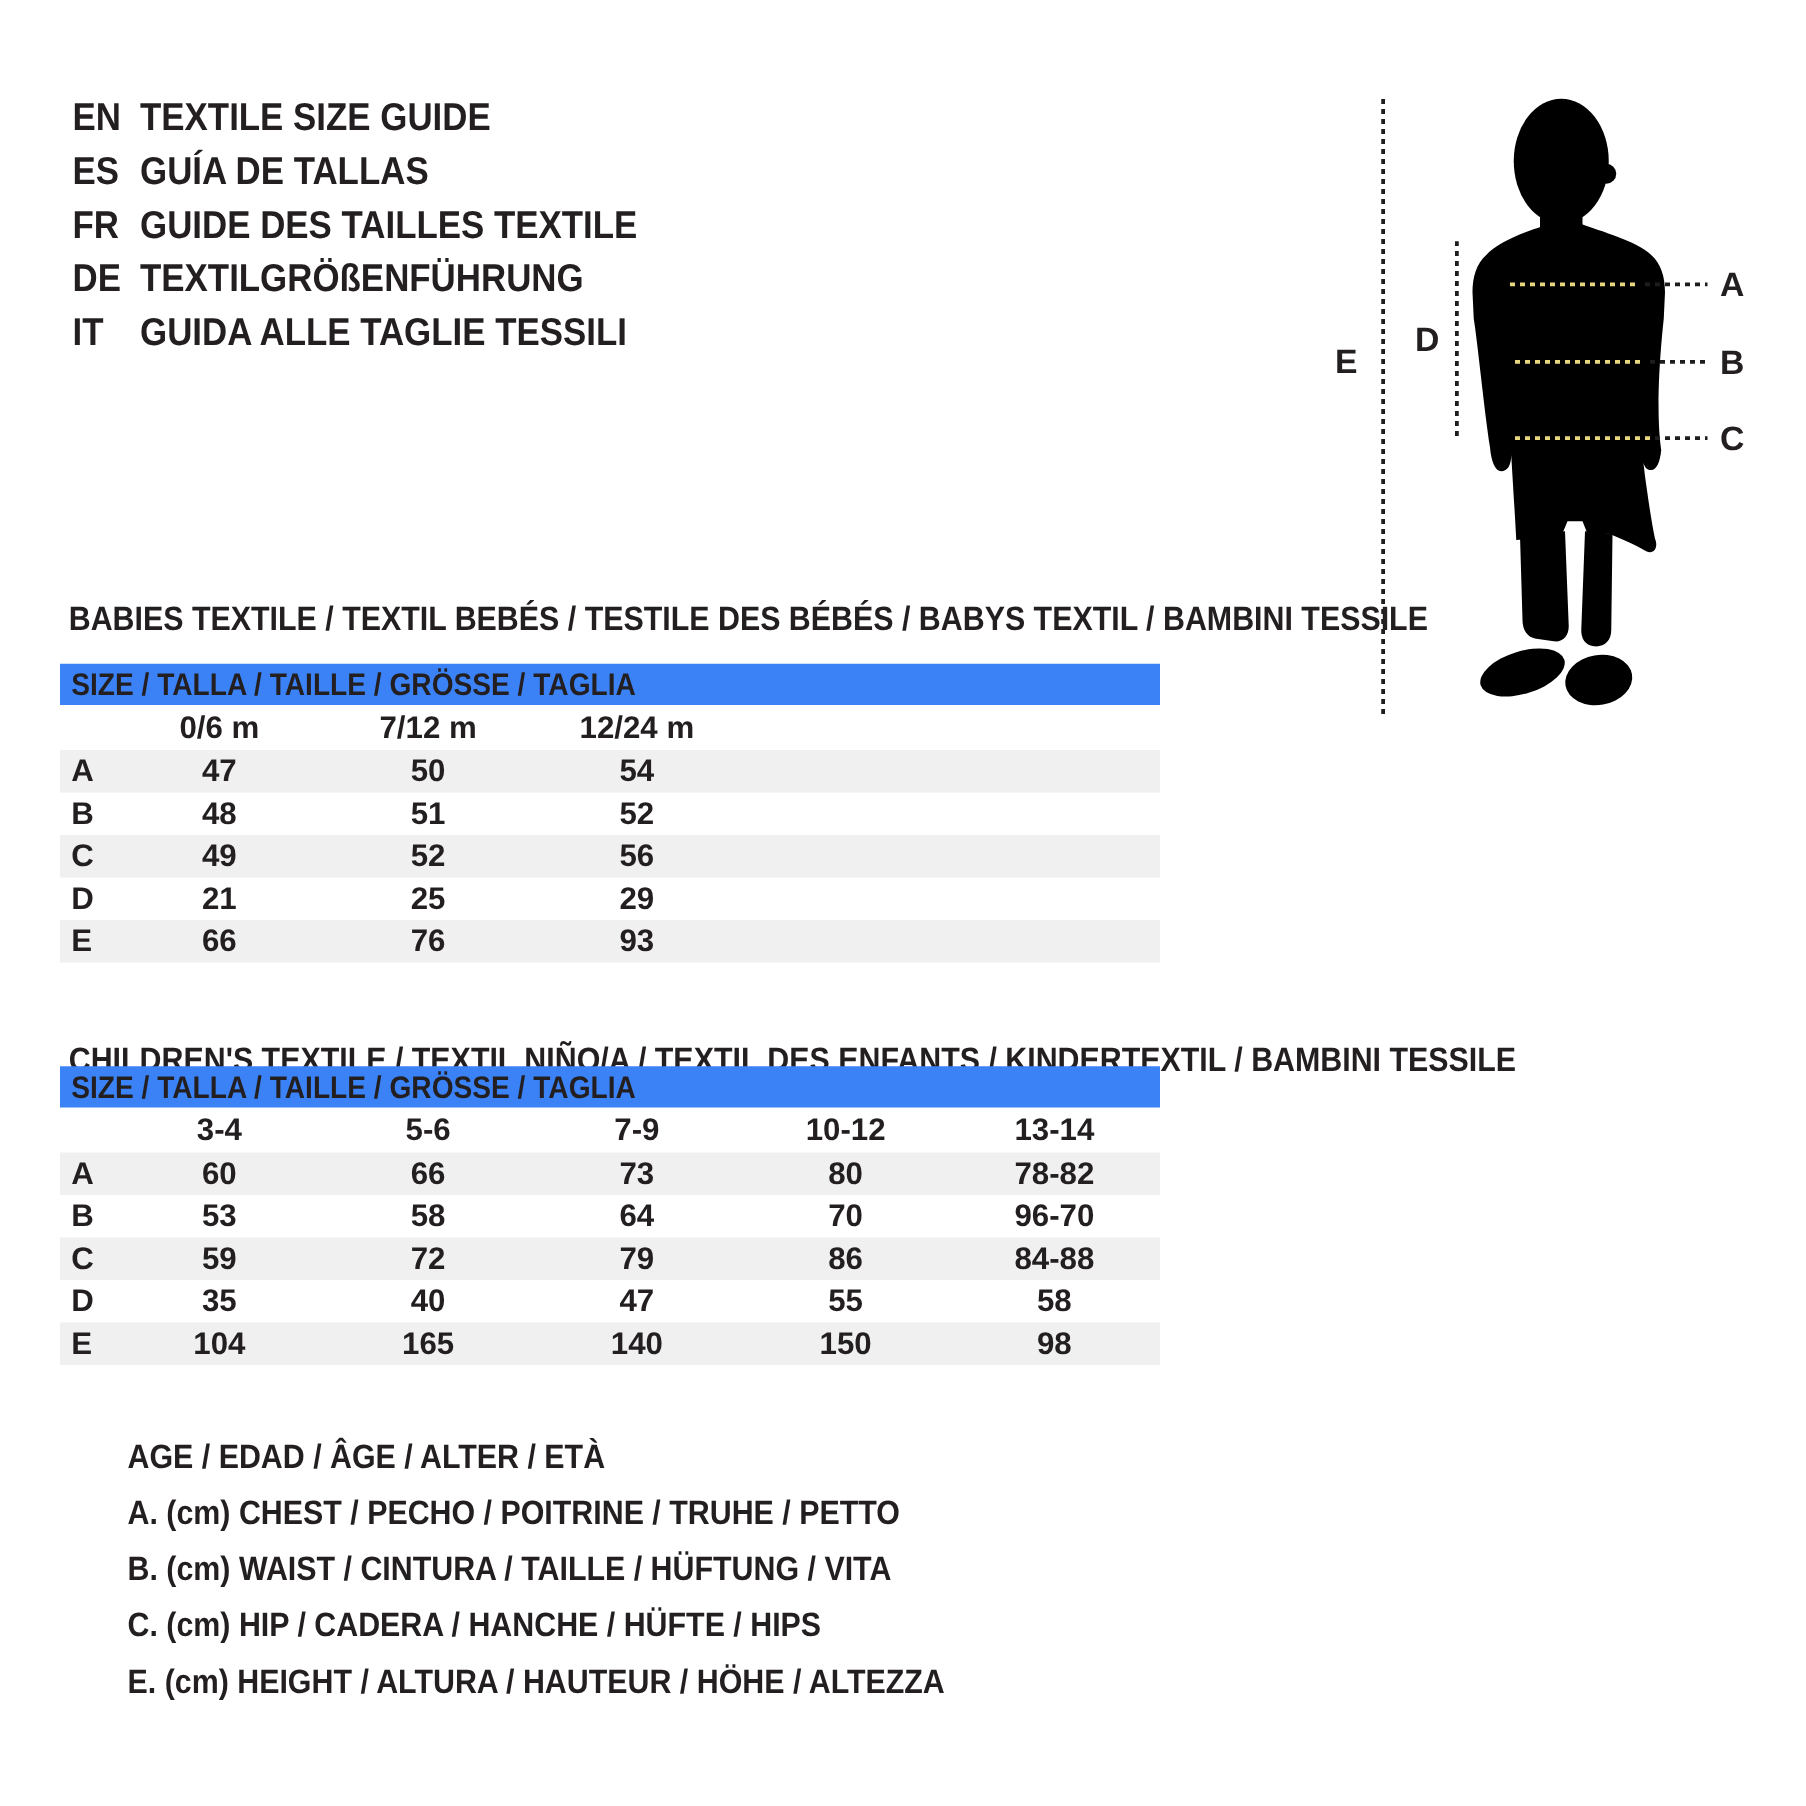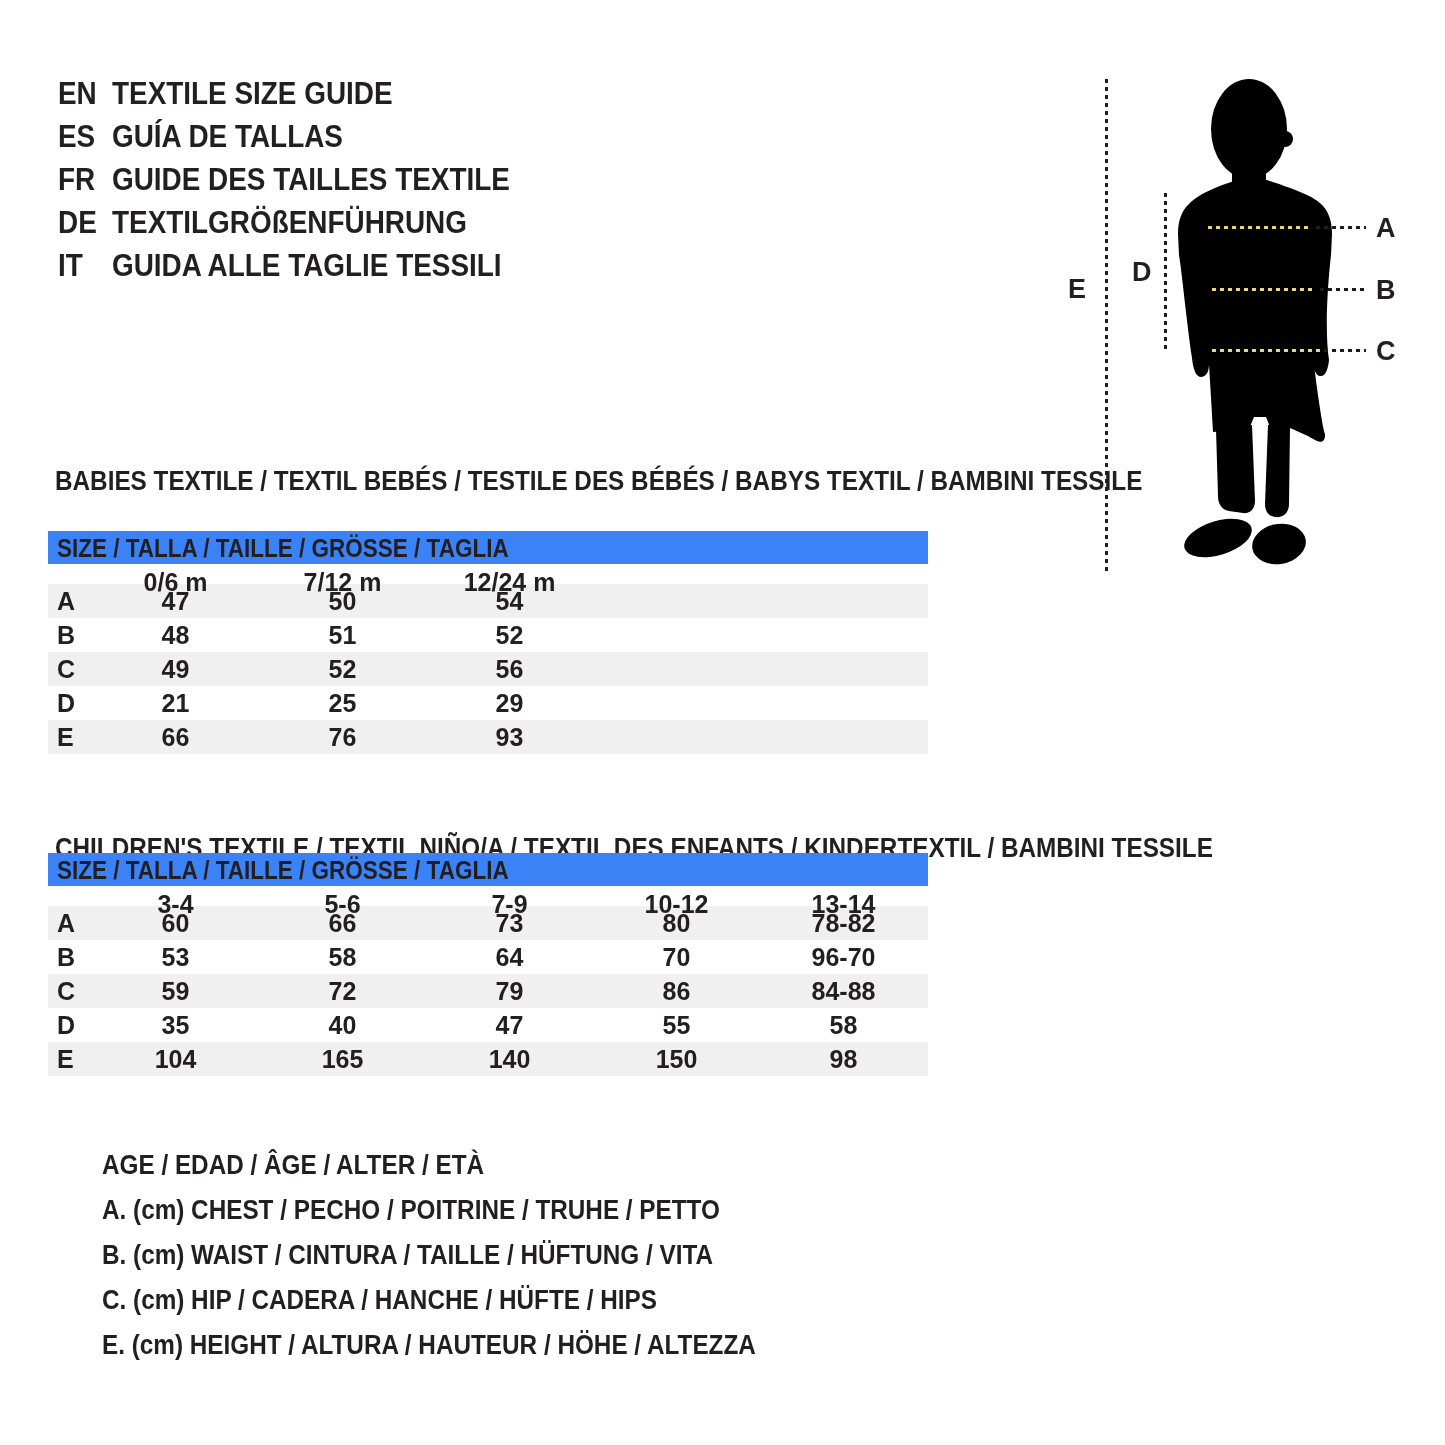--- a/index.html
+++ b/index.html
@@ -16,21 +16,21 @@
   .lang-code{display:inline-block;width:60px;}
   
   .section-title{font-size:27px;white-space:nowrap;}
 
   
   .sizetable{width:880px;}
   .size-band{background:#3b82f6;height:33px;line-height:34px;font-size:25px;padding-left:9px;}
   .trow{display:grid;height:34px;line-height:34px;font-size:25px;}
   .cols3{grid-template-columns:44px 167px 167px 167px 1fr;}
   .cols5{grid-template-columns:44px 167px 167px 167px 167px 167px 1fr;}
-  .trow.colhead{height:20px;line-height:36px;}
+  .trow.colhead{height:36px;line-height:36px;}
   .trow .cell{text-align:center;}
   .trow .rlabel{text-align:left;padding-left:9px;}
   .trow.alt{background:#f0f0f0;}
 
   
   .legend-line{height:45px;line-height:45px;font-size:27px;white-space:nowrap;}
 
   
   .hdash-y{height:3px;background:repeating-linear-gradient(90deg,var(--yc) 0 4px,transparent 4px 8px);}
   .hdash-k{height:3px;background:repeating-linear-gradient(90deg,#1d1d1b 0 4px,transparent 4px 8px);}
@@ -79,21 +79,21 @@
 <div class="abs mlabel" style="left:1376px;top:213px;">A</div>
 
 <div class="abs hdash-y" style="--yc:#e8d77c;left:1212px;top:288px;width:104px;"></div>
 <div class="abs hdash-k" style="left:1320px;top:288px;width:46px;"></div>
 <div class="abs mlabel" style="left:1376px;top:275px;">B</div>
 
 <div class="abs hdash-y" style="--yc:#e8d77c;left:1212px;top:349px;width:108px;"></div>
 <div class="abs hdash-k" style="left:1324px;top:349px;width:42px;"></div>
 <div class="abs mlabel" style="left:1376px;top:336px;">C</div>
 
-<div class="abs section-title" style="left:55px;top:466px;"><span class="cond">BABIES TEXTILE / TEXTIL BEBÉS / TESTILE DES BÉBÉS / BABYS TEXTIL / BAMBINI TESSILE</span></div>
+<div class="abs section-title" style="left:55px;top:480px;"><span class="cond">BABIES TEXTILE / TEXTIL BEBÉS / TESTILE DES BÉBÉS / BABYS TEXTIL / BAMBINI TESSILE</span></div>
 
 <div class="abs sizetable" style="left:48px;top:531px;">
   <div class="size-band"><span class="cond">SIZE / TALLA / TAILLE / GRÖSSE / TAGLIA</span></div>
   <div class="trow cols3 colhead">
     <div class="cell rlabel"></div>
     <div class="cell">0/6 m</div>
     <div class="cell">7/12 m</div>
     <div class="cell">12/24 m</div>
   </div>
   <div class="trow cols3 alt">

